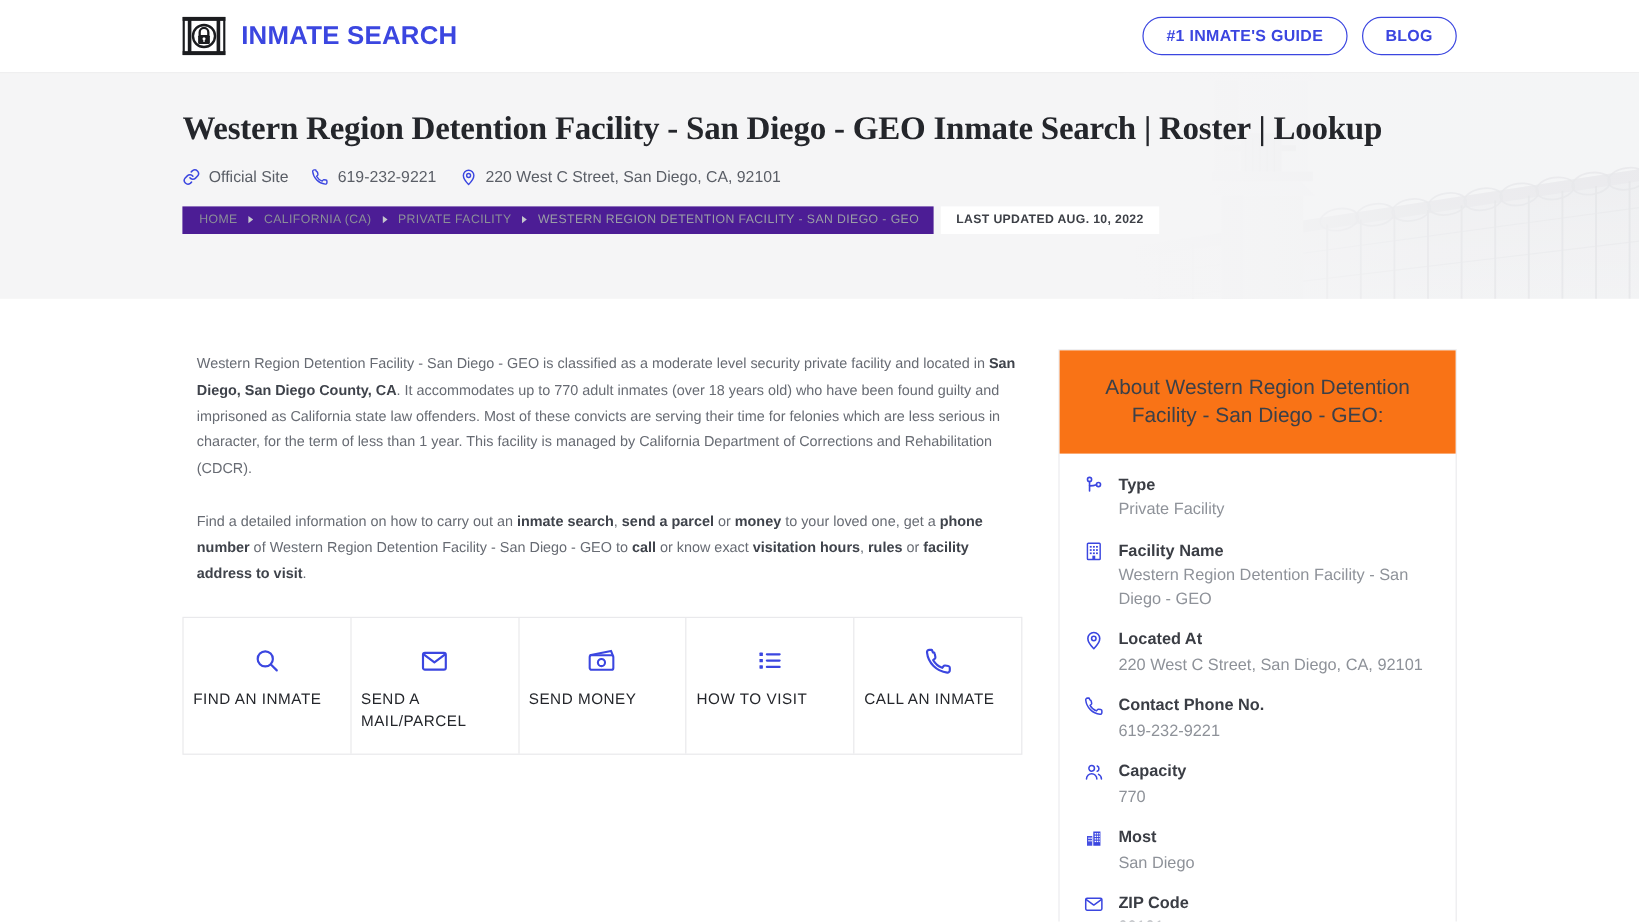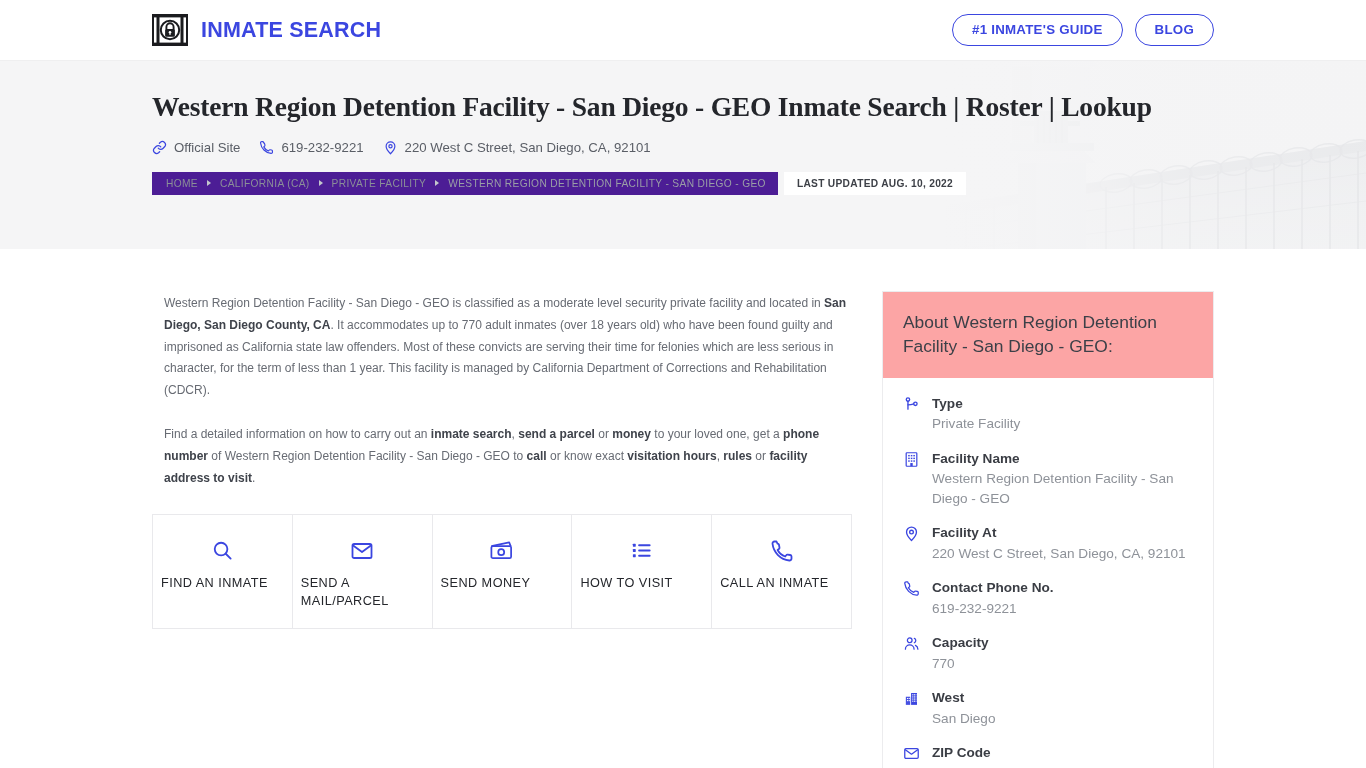--- a/index.html
+++ b/index.html
@@ -202,27 +202,28 @@
     line-height: 1.42;
     text-transform: uppercase;
   }
 
   
   .side-card {
     border: 1px solid #ececee;
     background: #ffffff;
   }
   .side-card-head {
-    background: #fca5a5;
+    background: #f97316;
     padding: 18px 20px 19px;
     font-size: 17.4px;
     font-weight: normal;
     line-height: 1.4;
     color: #3c4048;
     margin: 0;
+    text-align: center;
   }
   .side-card-body { padding: 16px 20px 20px; }
   .fact {
     display: flex;
     gap: 11px;
     margin-bottom: 14px;
   }
   .fact:last-child { margin-bottom: 0; }
   .fact-icon {
     flex: 0 0 18px;
@@ -489,21 +490,21 @@
         </div>
 
         <div class="fact">
           <div class="fact-icon">
             <svg width="17" height="17" viewBox="0 0 24 24" fill="none" stroke="#3b46e0" stroke-width="1.9" stroke-linejoin="round">
               <path d="M12 22s7-7 7-12a7 7 0 1 0-14 0c0 5 7 12 7 12z"></path>
               <circle cx="12" cy="10" r="2.6"></circle>
             </svg>
           </div>
           <div class="fact-text">
-            <div class="fact-label">Facility At</div>
+            <div class="fact-label">Located At</div>
             <div class="fact-value">220 West C Street, San Diego, CA, 92101</div>
           </div>
         </div>
 
         <div class="fact">
           <div class="fact-icon">
             <svg width="17" height="17" viewBox="0 0 24 24" fill="none" stroke="#3b46e0" stroke-width="1.8" stroke-linecap="round" stroke-linejoin="round">
               <path d="M6.5 2.5h-2a2 2 0 0 0-2 2.2 19 19 0 0 0 16.8 16.8 2 2 0 0 0 2.2-2v-2a1.5 1.5 0 0 0-1.3-1.5l-2.6-.4a1.5 1.5 0 0 0-1.4.6l-1 1.3A14 14 0 0 1 7.6 11l1.3-1a1.5 1.5 0 0 0 .6-1.4L9 6a1.5 1.5 0 0 0-1.5-1.3z"></path>
             </svg>
           </div>
@@ -547,21 +548,21 @@
                 <rect x="13" y="12" width="1.6" height="1.6"></rect>
                   <rect x="15.4" y="12" width="1.6" height="1.6"></rect>
                   <rect x="17.8" y="12" width="1.2" height="1.6"></rect>
                 <rect x="13" y="15" width="1.6" height="1.6"></rect>
                   <rect x="15.4" y="15" width="1.6" height="1.6"></rect>
                   <rect x="17.8" y="15" width="1.2" height="1.6"></rect>
               </g>
             </svg>
           </div>
           <div class="fact-text">
-            <div class="fact-label">West</div>
+            <div class="fact-label">Most</div>
             <div class="fact-value">San Diego</div>
           </div>
         </div>
 
         <div class="fact">
           <div class="fact-icon">
             <svg width="17" height="17" viewBox="0 0 24 24" fill="none" stroke="#3b46e0" stroke-width="1.8" stroke-linejoin="round">
               <rect x="2.5" y="5" width="19" height="14" rx="1.6"></rect>
               <path d="M2.8 6.2 12 13l9.2-6.8"></path>
             </svg>

